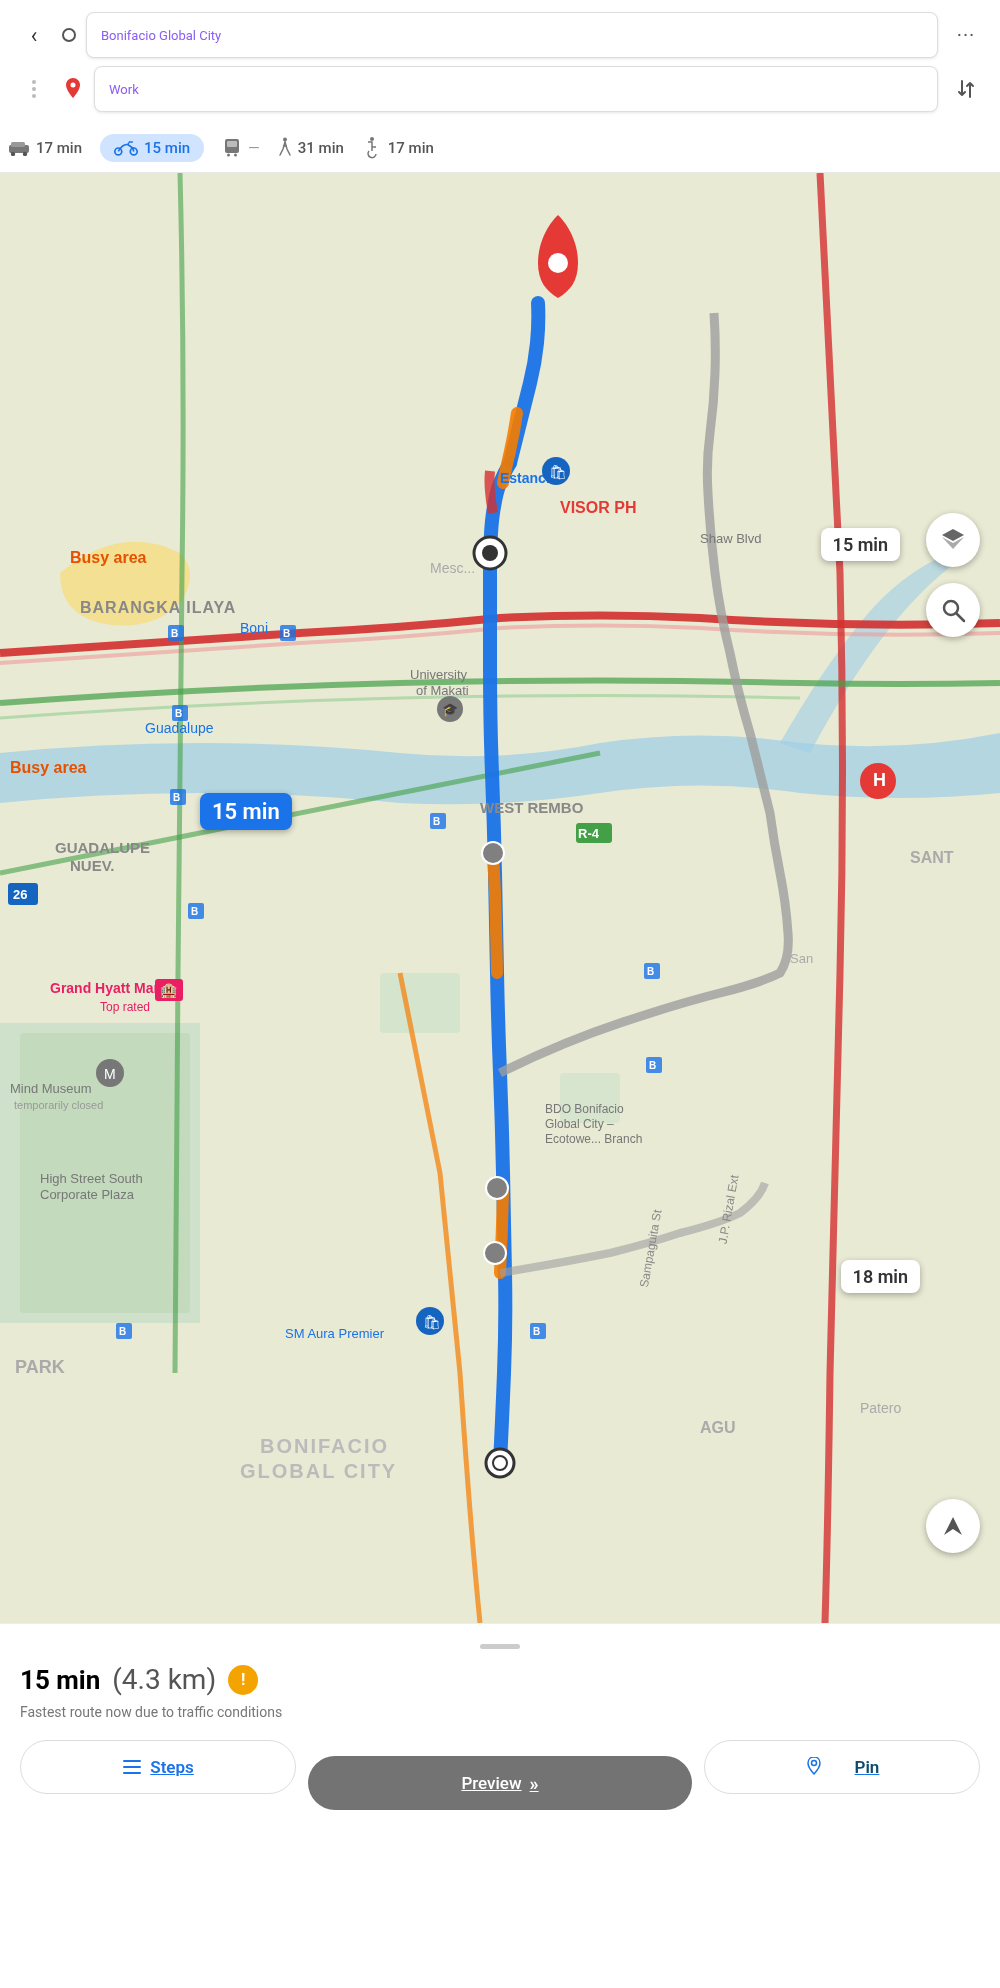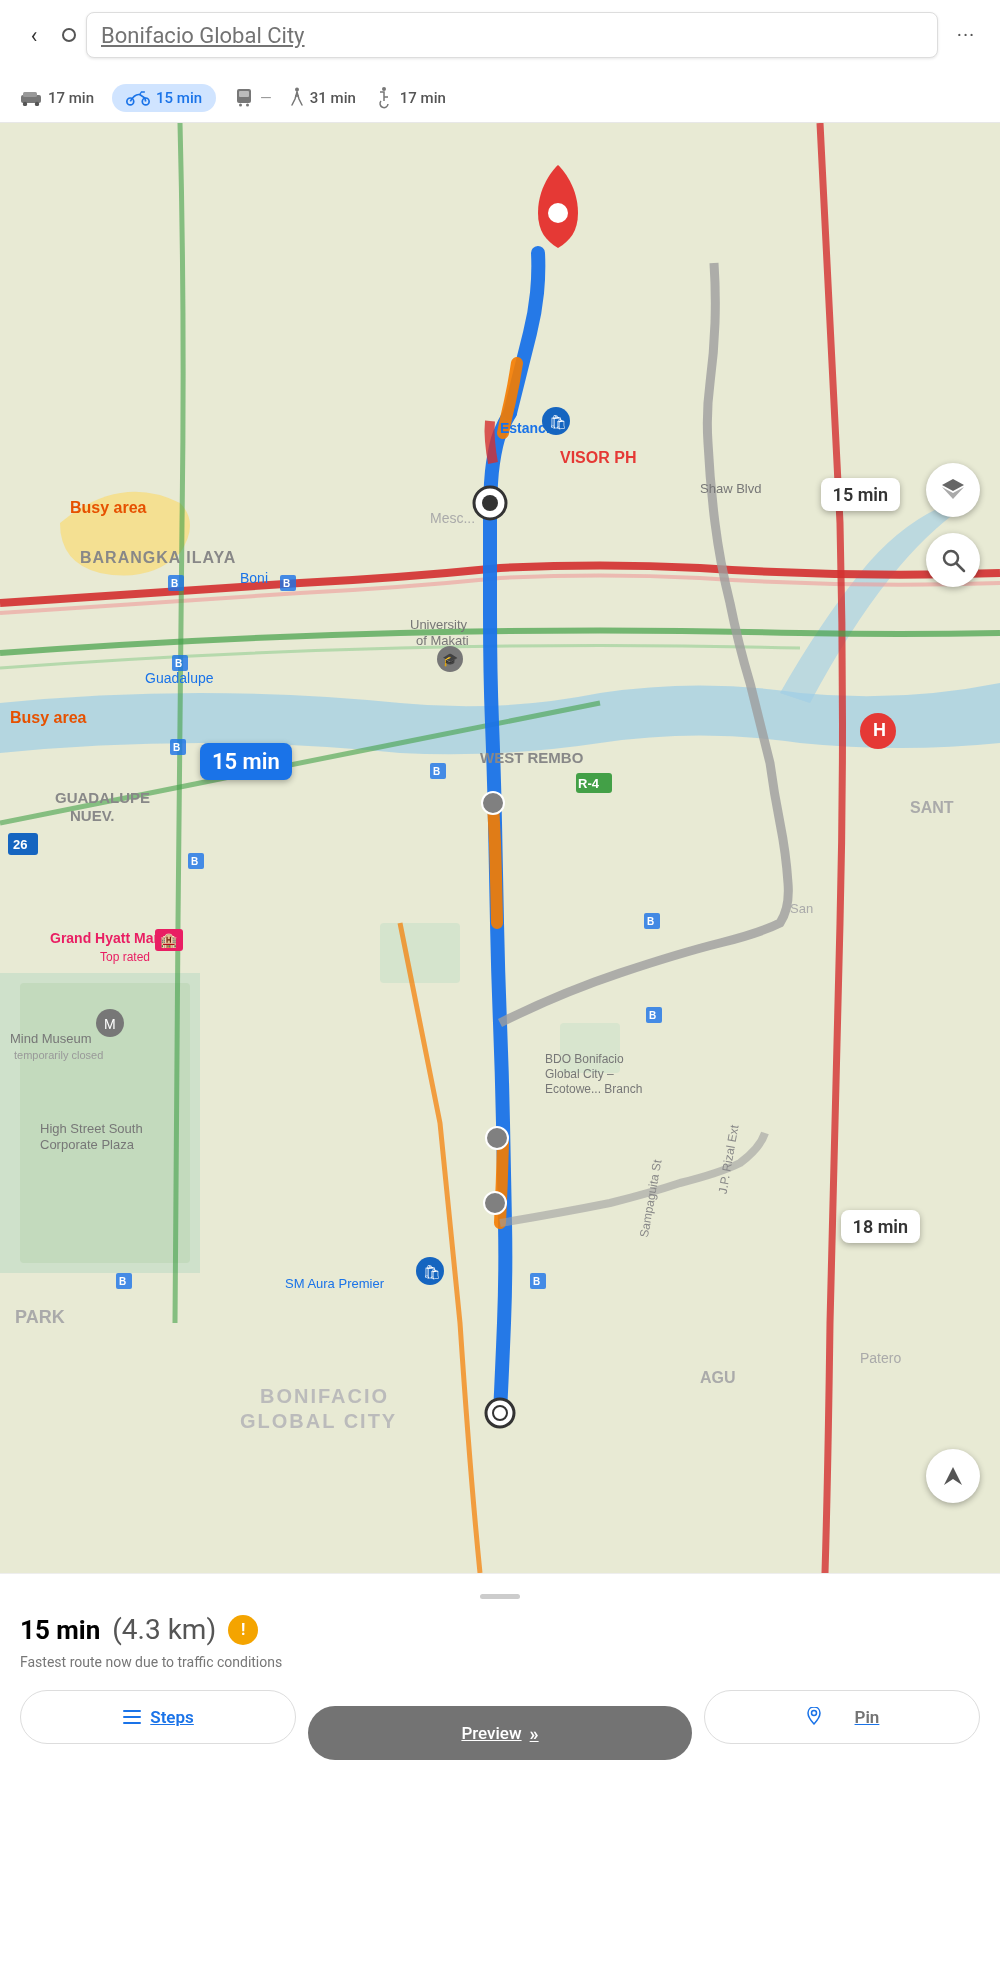--- a/index.html
+++ b/index.html
@@ -42,23 +42,22 @@
       height: 46px;
       border: 1px solid #ddd;
       border-radius: 8px;
       display: flex;
       align-items: center;
       padding: 0 14px;
       background: #fff;
       box-shadow: 0 1px 3px rgba(0,0,0,0.1);
     }
     .search-text {
-      font-size: 22px;
-      color: #737373;
-      text-decoration: underline;
+      font-size: 13px;
+      color: #8b5cf6;
     }
     .more-btn {
       width: 36px; height: 36px;
       display: flex; align-items: center; justify-content: center;
       cursor: pointer; flex-shrink: 0;
       font-size: 20px; color: #555;
       letter-spacing: 1px;
     }
     .header-row2 {
       display: flex;
@@ -77,21 +76,21 @@
       width: 36px; height: 36px;
       display: flex; align-items: center; justify-content: center;
       cursor: pointer; flex-shrink: 0;
       color: #555;
     }
 
     
     .transport-bar {
       display: flex;
       align-items: center;
-      padding: 10px 20px;
+      padding: 10px 8px;
       gap: 18px;
       background: #fff;
       border-bottom: 1px solid #e8e8e8;
     }
     .transport-item {
       display: flex; align-items: center; gap: 6px;
       font-size: 15px; color: #555;
       cursor: pointer;
     }
     .transport-item.active {
@@ -240,20 +239,41 @@
   <div class="header-row">
     <div class="back-btn">
       <span class="back-icon">‹</span>
     </div>
     <div class="dot-icon"></div>
     <div class="search-box">
       <span class="search-text">Bonifacio Global City</span>
     </div>
     <div class="more-btn">
       <span>···</span>
+    </div>
+  </div>
+  <div class="header-row2">
+    <div class="dots-vertical">
+      <span></span>
+        <span></span>
+        <span></span>
+    </div>
+    <div style="width:22px;height:22px;flex-shrink:0;display:flex;align-items:center;justify-content:center;">
+      <svg width="18" height="22" viewBox="0 0 18 22">
+        <path d="M9 0C5.13 0 2 3.13 2 7c0 5.25 7 13 7 13s7-7.75 7-13c0-3.87-3.13-7-7-7z" fill="#e53935"></path>
+        <circle cx="9" cy="7" r="2.5" fill="#fff"></circle>
+      </svg>
+    </div>
+    <div class="search-box">
+      <span class="search-text">Work</span>
+    </div>
+    <div class="swap-btn">
+      <svg width="22" height="22" viewBox="0 0 22 22">
+        <path d="M7 3v14M7 17l-3-3M7 17l3-3M15 19V5M15 5l-3 3M15 5l3 3" stroke="#555" stroke-width="2" fill="none" stroke-linecap="round"></path>
+      </svg>
     </div>
   </div>
 </div>
 
 <div class="transport-bar">
 
   <div class="transport-item">
     <svg width="22" height="16" viewBox="0 0 22 16">
       <rect x="1" y="5" width="20" height="8" rx="2" fill="#777"></rect>
       <rect x="3" y="2" width="14" height="5" rx="1.5" fill="#999"></rect>
@@ -522,16 +542,16 @@
     </div>
     <div class="action-btn primary">
       <span>Preview</span>
       <span class="preview-arrows">»</span>
     </div>
     <div class="action-btn">
       <svg width="18" height="20" viewBox="0 0 18 20">
         <path d="M9 0 C5.5 0 3 2.5 3 6 C3 10.5 9 17 9 17 C9 17 15 10.5 15 6 C15 2.5 12.5 0 9 0Z" stroke="#1a73e8" stroke-width="1.5" fill="none"></path>
         <circle cx="9" cy="6" r="2.5" stroke="#1a73e8" stroke-width="1.5" fill="none"></circle>
       </svg>
-      <span style="color:#737373;font-weight:600;margin-left:24px;">Pin</span>
+      <span style="color:#0c4a6e;font-weight:600;margin-left:24px;">Pin</span>
     </div>
   </div>
 </div>
 
 </body></html>

